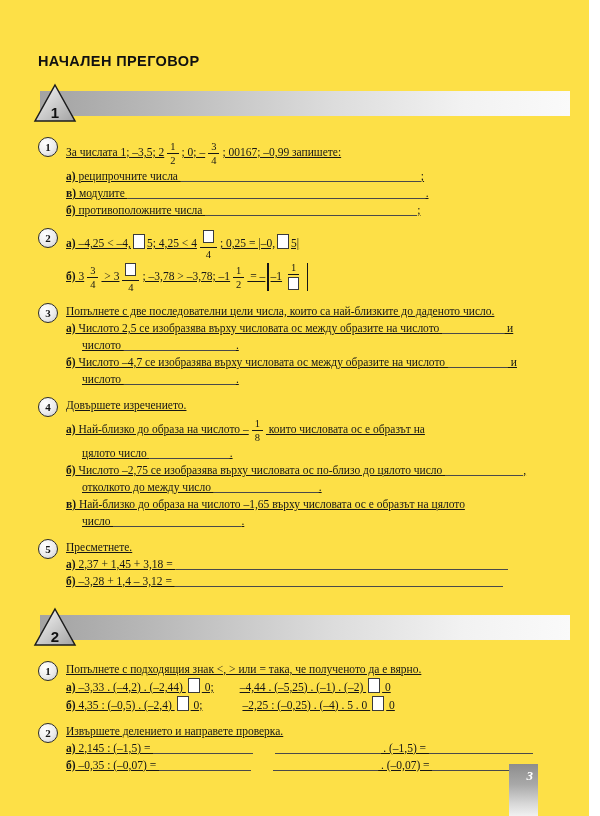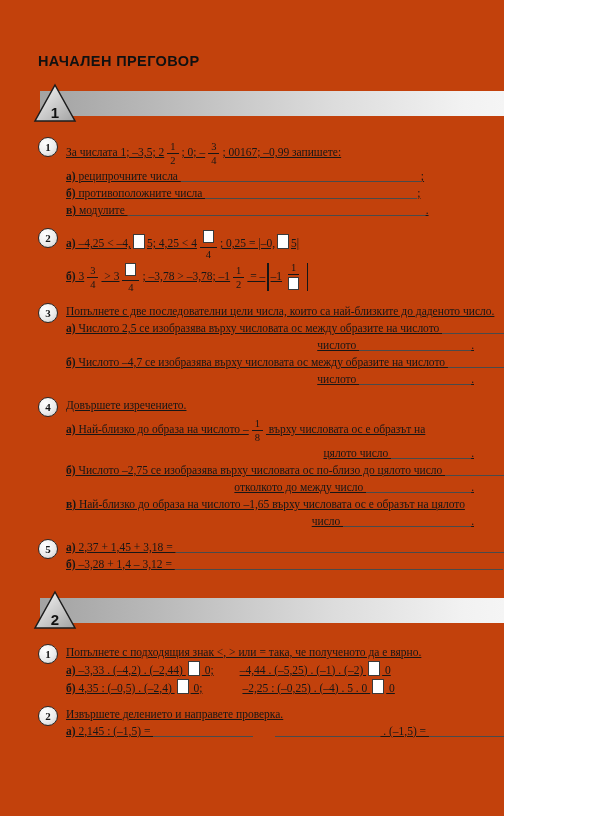--- a/index.html
+++ b/index.html
@@ -1,35 +1,35 @@
 <!DOCTYPE html>
 <html><head>
 <meta charset="utf-8">
 <style>
   html,body{margin:0;padding:0;background:#ffffff;}
-  .page{position:relative;width:504px;height:816px;background:#c2410c;overflow:hidden;
+  .page{position:relative;width:589px;height:816px;background:#fde047;overflow:hidden;
         font-family:"Liberation Serif",serif;color:#161616;}
   .content{padding:53px 30px 0 38px;}
   .doc-title{font-family:"Liberation Sans",sans-serif;font-weight:bold;font-size:14.5px;
              letter-spacing:.4px;margin:0 0 15px 0;color:#111;}
   
   .sec-header{position:relative;height:40px;margin-bottom:13px;}
   .sec-bar{position:absolute;left:2px;top:7px;height:25px;width:530px;
            background:linear-gradient(90deg,#a3a3a3 0%,#b9b9b9 22%,#dcdcdc 55%,#f2f2f2 80%,#fafafa 100%);}
   .sec-tri{position:absolute;left:-6px;top:-2px;}
   
   .exercise{display:flex;align-items:flex-start;margin-bottom:9px;}
   .ex-badge{flex:0 0 auto;width:18px;height:18px;border:1.5px solid #2a2a2a;border-radius:50%;
             background:radial-gradient(circle at 35% 30%,#ffffff 0%,#ececec 55%,#c8c8c8 100%);
             display:flex;align-items:center;justify-content:center;
             font-weight:bold;font-size:11px;margin-right:8px;margin-top:0px;}
   .ex-body{flex:1;min-width:0;}
   .line{white-space:nowrap;line-height:16px;min-height:16px;font-size:11.5px;margin-bottom:1px;text-decoration:underline;}
   .line.tall{line-height:30px;}
-  .line.indent{padding-left:16px;text-align:right;}
+  .line.indent{padding-left:16px;}
   .t{}
   .bold{font-weight:bold;}
   .sqbox{display:inline-block;width:10px;height:13px;border:1px solid #3a3a3a;background:#fff;
          vertical-align:-2px;margin:0 2px;}
   .frac{display:inline-flex;flex-direction:column;align-items:center;vertical-align:middle;
         margin:0 3px;line-height:1;}
   .frac .fn{display:block;border-bottom:1px solid #161616;padding:0 3px 1px 3px;font-size:10.5px;line-height:11px;}
   .frac .fd{display:block;padding:1px 3px 0 3px;font-size:10.5px;line-height:11px;}
   .frac .sqbox{width:9px;height:11px;vertical-align:0;margin:1px 0;}
   .blank{display:inline-block;height:12px;border-bottom:1px solid #4a4a4a;vertical-align:-2px;}
@@ -71,22 +71,22 @@
           </span>
         <div class="ex-body">
           <div class="line tall"><span class="t">За числата 1; –3,5; 2</span><span class="frac">
                 <span class="fn">1</span>
                 <span class="fd">2</span>
               </span><span class="t">; 0; –</span><span class="frac">
                 <span class="fn">3</span>
                 <span class="fd">4</span>
               </span><span class="t">; 00167; –0,99 запишете:</span></div>
           <div class="line"><span class="t bold">а)</span><span class="t"> реципрочните числа </span><span class="blank" style="width: 240px;"></span><span class="t">;</span></div>
+          <div class="line"><span class="t bold">в)</span><span class="t"> модулите </span><span class="blank" style="width: 298px;"></span><span class="t">.</span></div>
           <div class="line"><span class="t bold">б)</span><span class="t"> противоположните числа </span><span class="blank" style="width: 212px;"></span><span class="t">;</span></div>
-          <div class="line"><span class="t bold">в)</span><span class="t"> модулите </span><span class="blank" style="width: 298px;"></span><span class="t">.</span></div>
         </div>
       </div>
 
       <div class="exercise">
         <span class="ex-badge">
             <span>2</span>
           </span>
         <div class="ex-body">
           <div class="line tall"><span class="t bold">а)</span><span class="t"> –4,25 &lt; –4,</span><span class="sqbox"></span><span class="t">5; 4,25 &lt; 4</span><span class="frac">
                 <span class="fn"><span class="sqbox fbox"></span></span>
@@ -123,34 +123,35 @@
 
       <div class="exercise">
         <span class="ex-badge">
             <span>4</span>
           </span>
         <div class="ex-body">
           <div class="line"><span class="t">Довършете изречението.</span></div>
           <div class="line tall"><span class="t bold">а)</span><span class="t"> Най-близко до образа на числото –</span><span class="frac">
                 <span class="fn">1</span>
                 <span class="fd">8</span>
-              </span><span class="t"> върху числовата ос е образът на</span></div>
+              </span><span class="t"> които числовата ос е образът на</span></div>
           <div class="line indent"><span class="t">цялото число </span><span class="blank" style="width: 80px;"></span><span class="t">.</span></div>
           <div class="line"><span class="t bold">б)</span><span class="t"> Числото –2,75 се изобразява върху числовата ос по-близо до цялото число </span><span class="blank" style="width: 78px;"></span><span class="t">,</span></div>
           <div class="line indent"><span class="t">отколкото до между число </span><span class="blank" style="width: 105px;"></span><span class="t">.</span></div>
           <div class="line"><span class="t bold">в)</span><span class="t"> Най-близко до образа на числото –1,65 върху числовата ос е образът на цялото</span></div>
           <div class="line indent"><span class="t">число </span><span class="blank" style="width: 128px;"></span><span class="t">.</span></div>
         </div>
       </div>
 
       <div class="exercise">
         <span class="ex-badge">
             <span>5</span>
           </span>
         <div class="ex-body">
+          <div class="line"><span class="t">Пресметнете.</span></div>
           <div class="line"><span class="t bold">а)</span><span class="t"> 2,37 + 1,45 + 3,18 = </span><span class="blank" style="width: 332px;"></span></div>
           <div class="line"><span class="t bold">б)</span><span class="t"> –3,28 + 1,4 – 3,12 = </span><span class="blank" style="width: 328px;"></span></div>
         </div>
       </div>
     </div>
 
     <div style="margin-top:18px;">
       <div class="sec-header">
         <div class="sec-bar"></div>
         <svg class="sec-tri" width="46" height="42">
@@ -176,20 +177,21 @@
         </div>
       </div>
 
       <div class="exercise">
         <span class="ex-badge">
             <span>2</span>
           </span>
         <div class="ex-body">
           <div class="line"><span class="t">Извършете делението и направете проверка.</span></div>
           <div class="line"><span class="t bold">а)</span><span class="t"> 2,145 : (–1,5) = </span><span class="blank" style="width: 100px;"></span><span class="gap" style="width: 22px;"></span><span class="blank" style="width: 105px;"></span><span class="t"> . (–1,5) = </span><span class="blank" style="width: 104px;"></span></div>
+          <div class="line"><span class="t bold">б)</span><span class="t"> –0,35 : (–0,07) = </span><span class="blank" style="width: 92px;"></span><span class="gap" style="width: 22px;"></span><span class="blank" style="width: 105px;"></span><span class="t"> . (–0,07) = </span><span class="blank" style="width: 96px;"></span></div>
         </div>
       </div>
     </div>
 
   </div>
 
   <div class="page-num-box">
     <span class="page-num">3</span>
   </div>
 </div>

